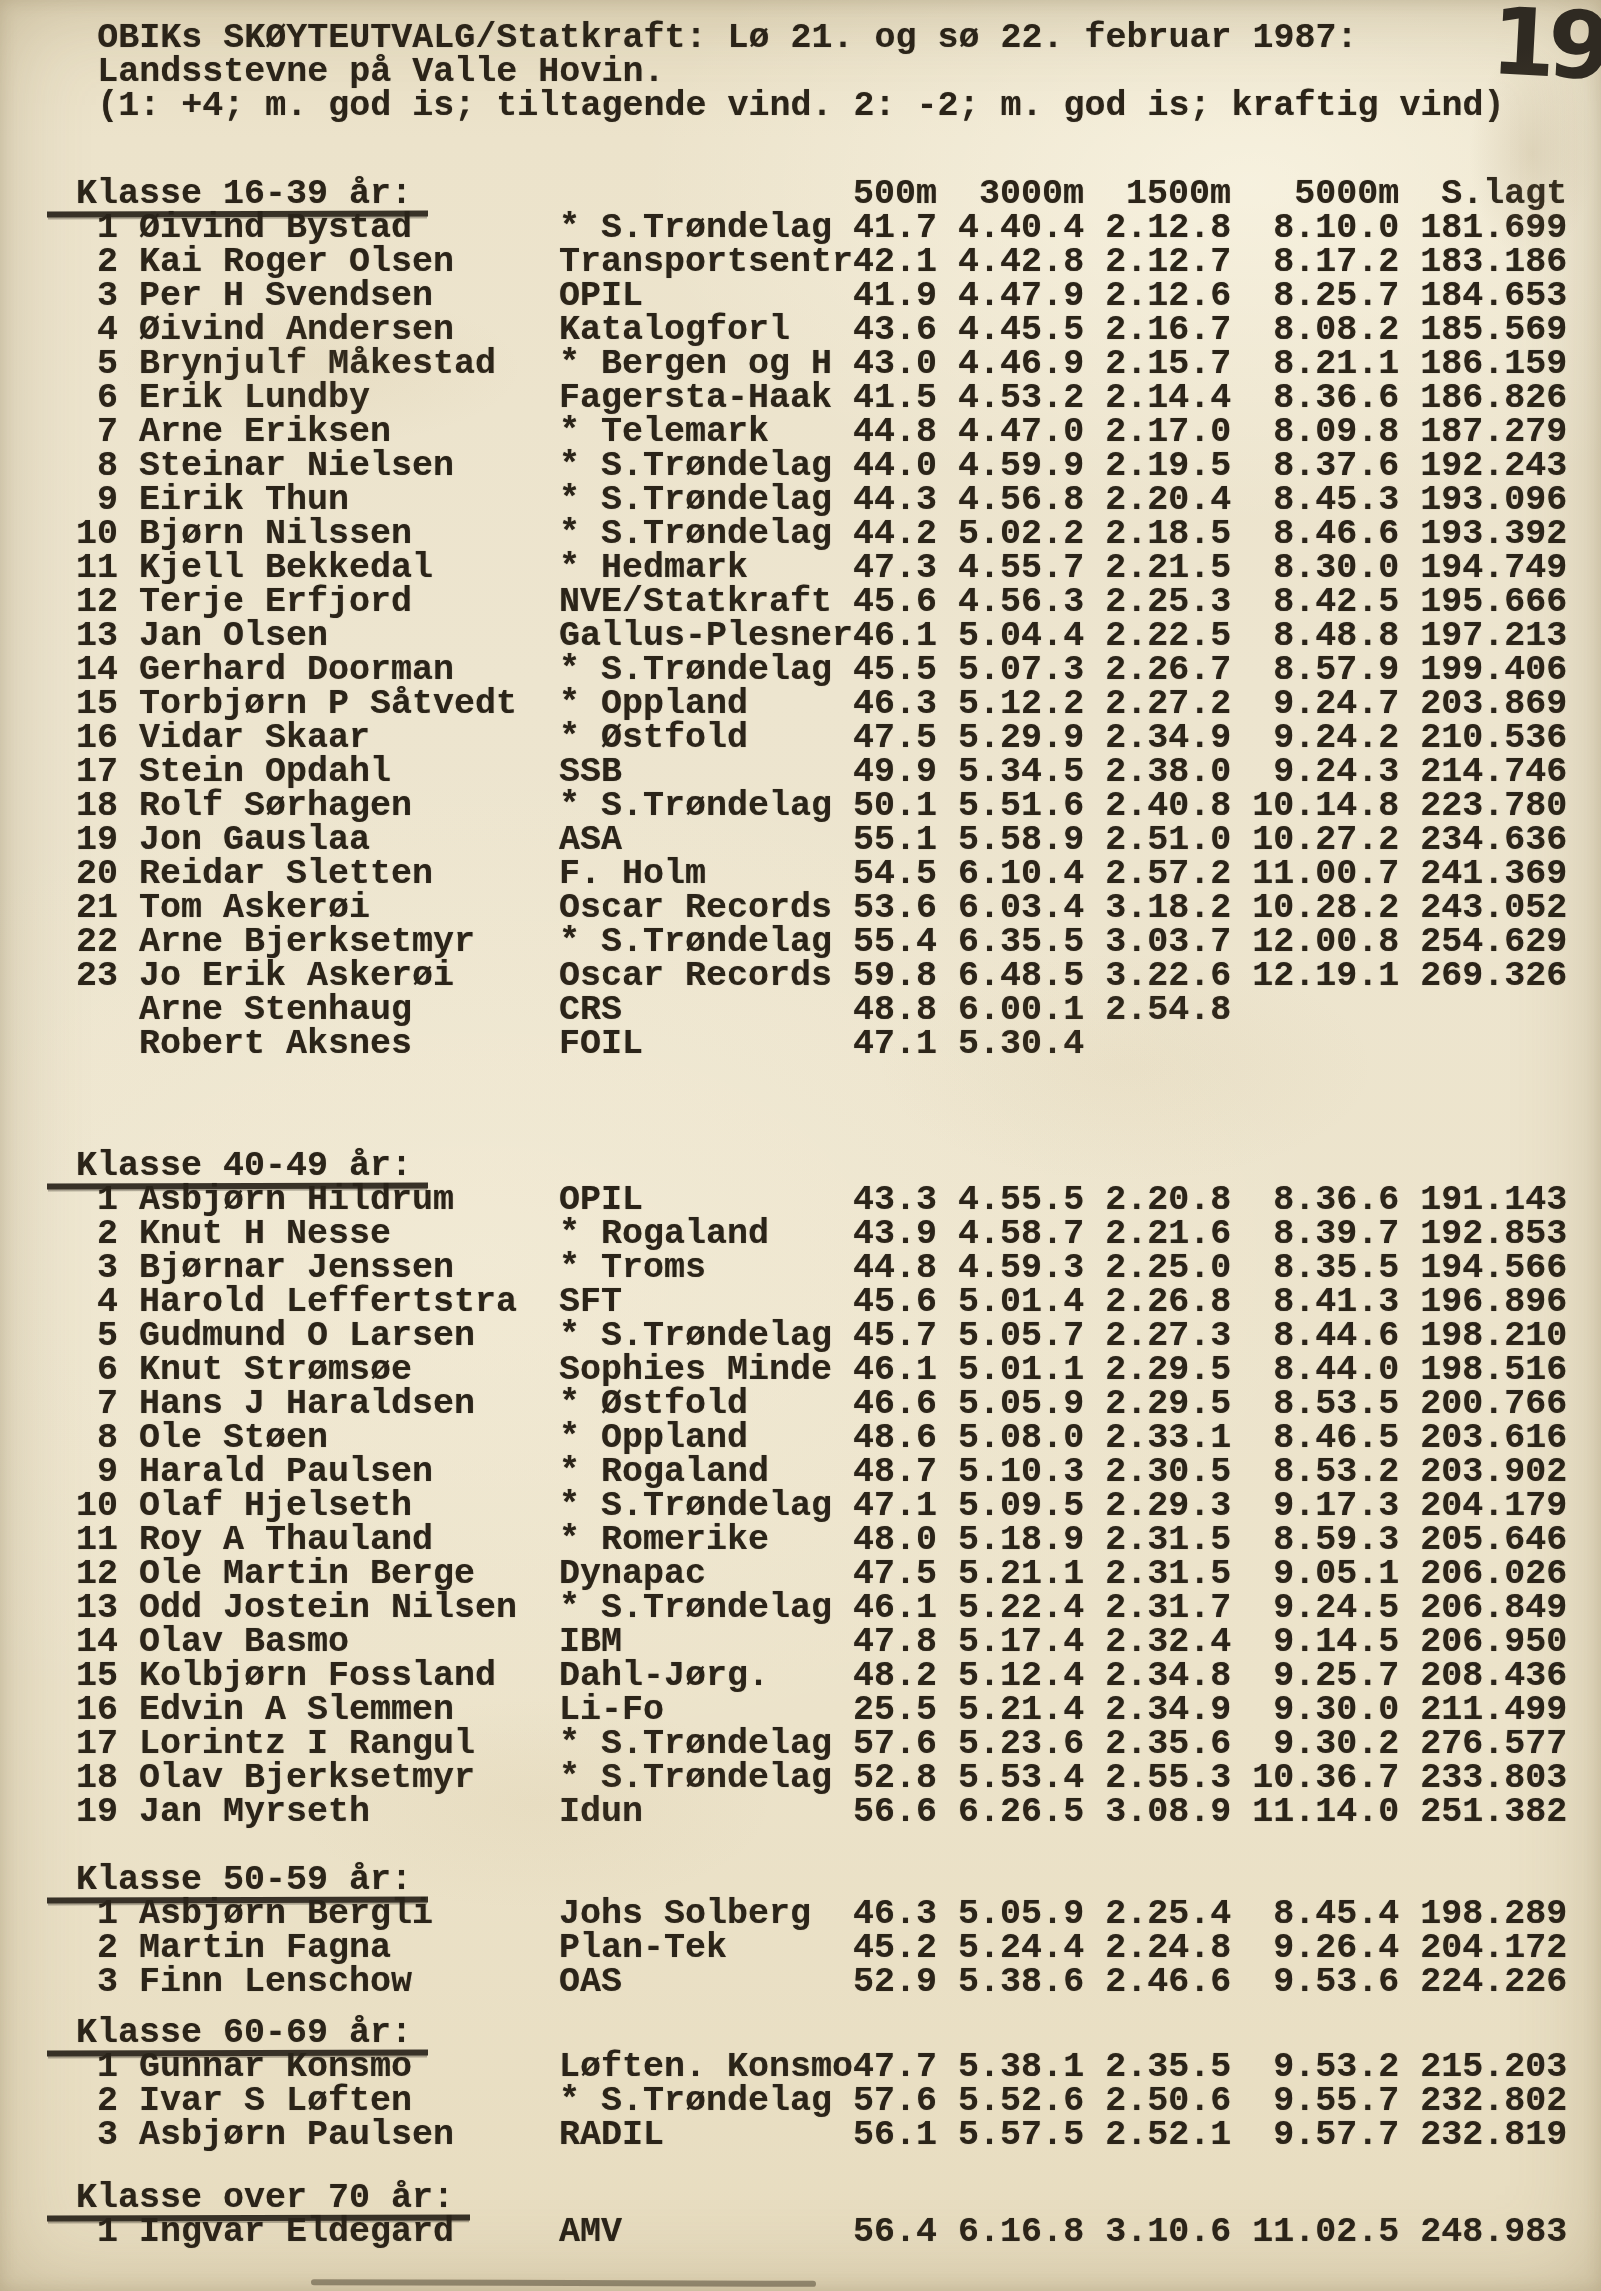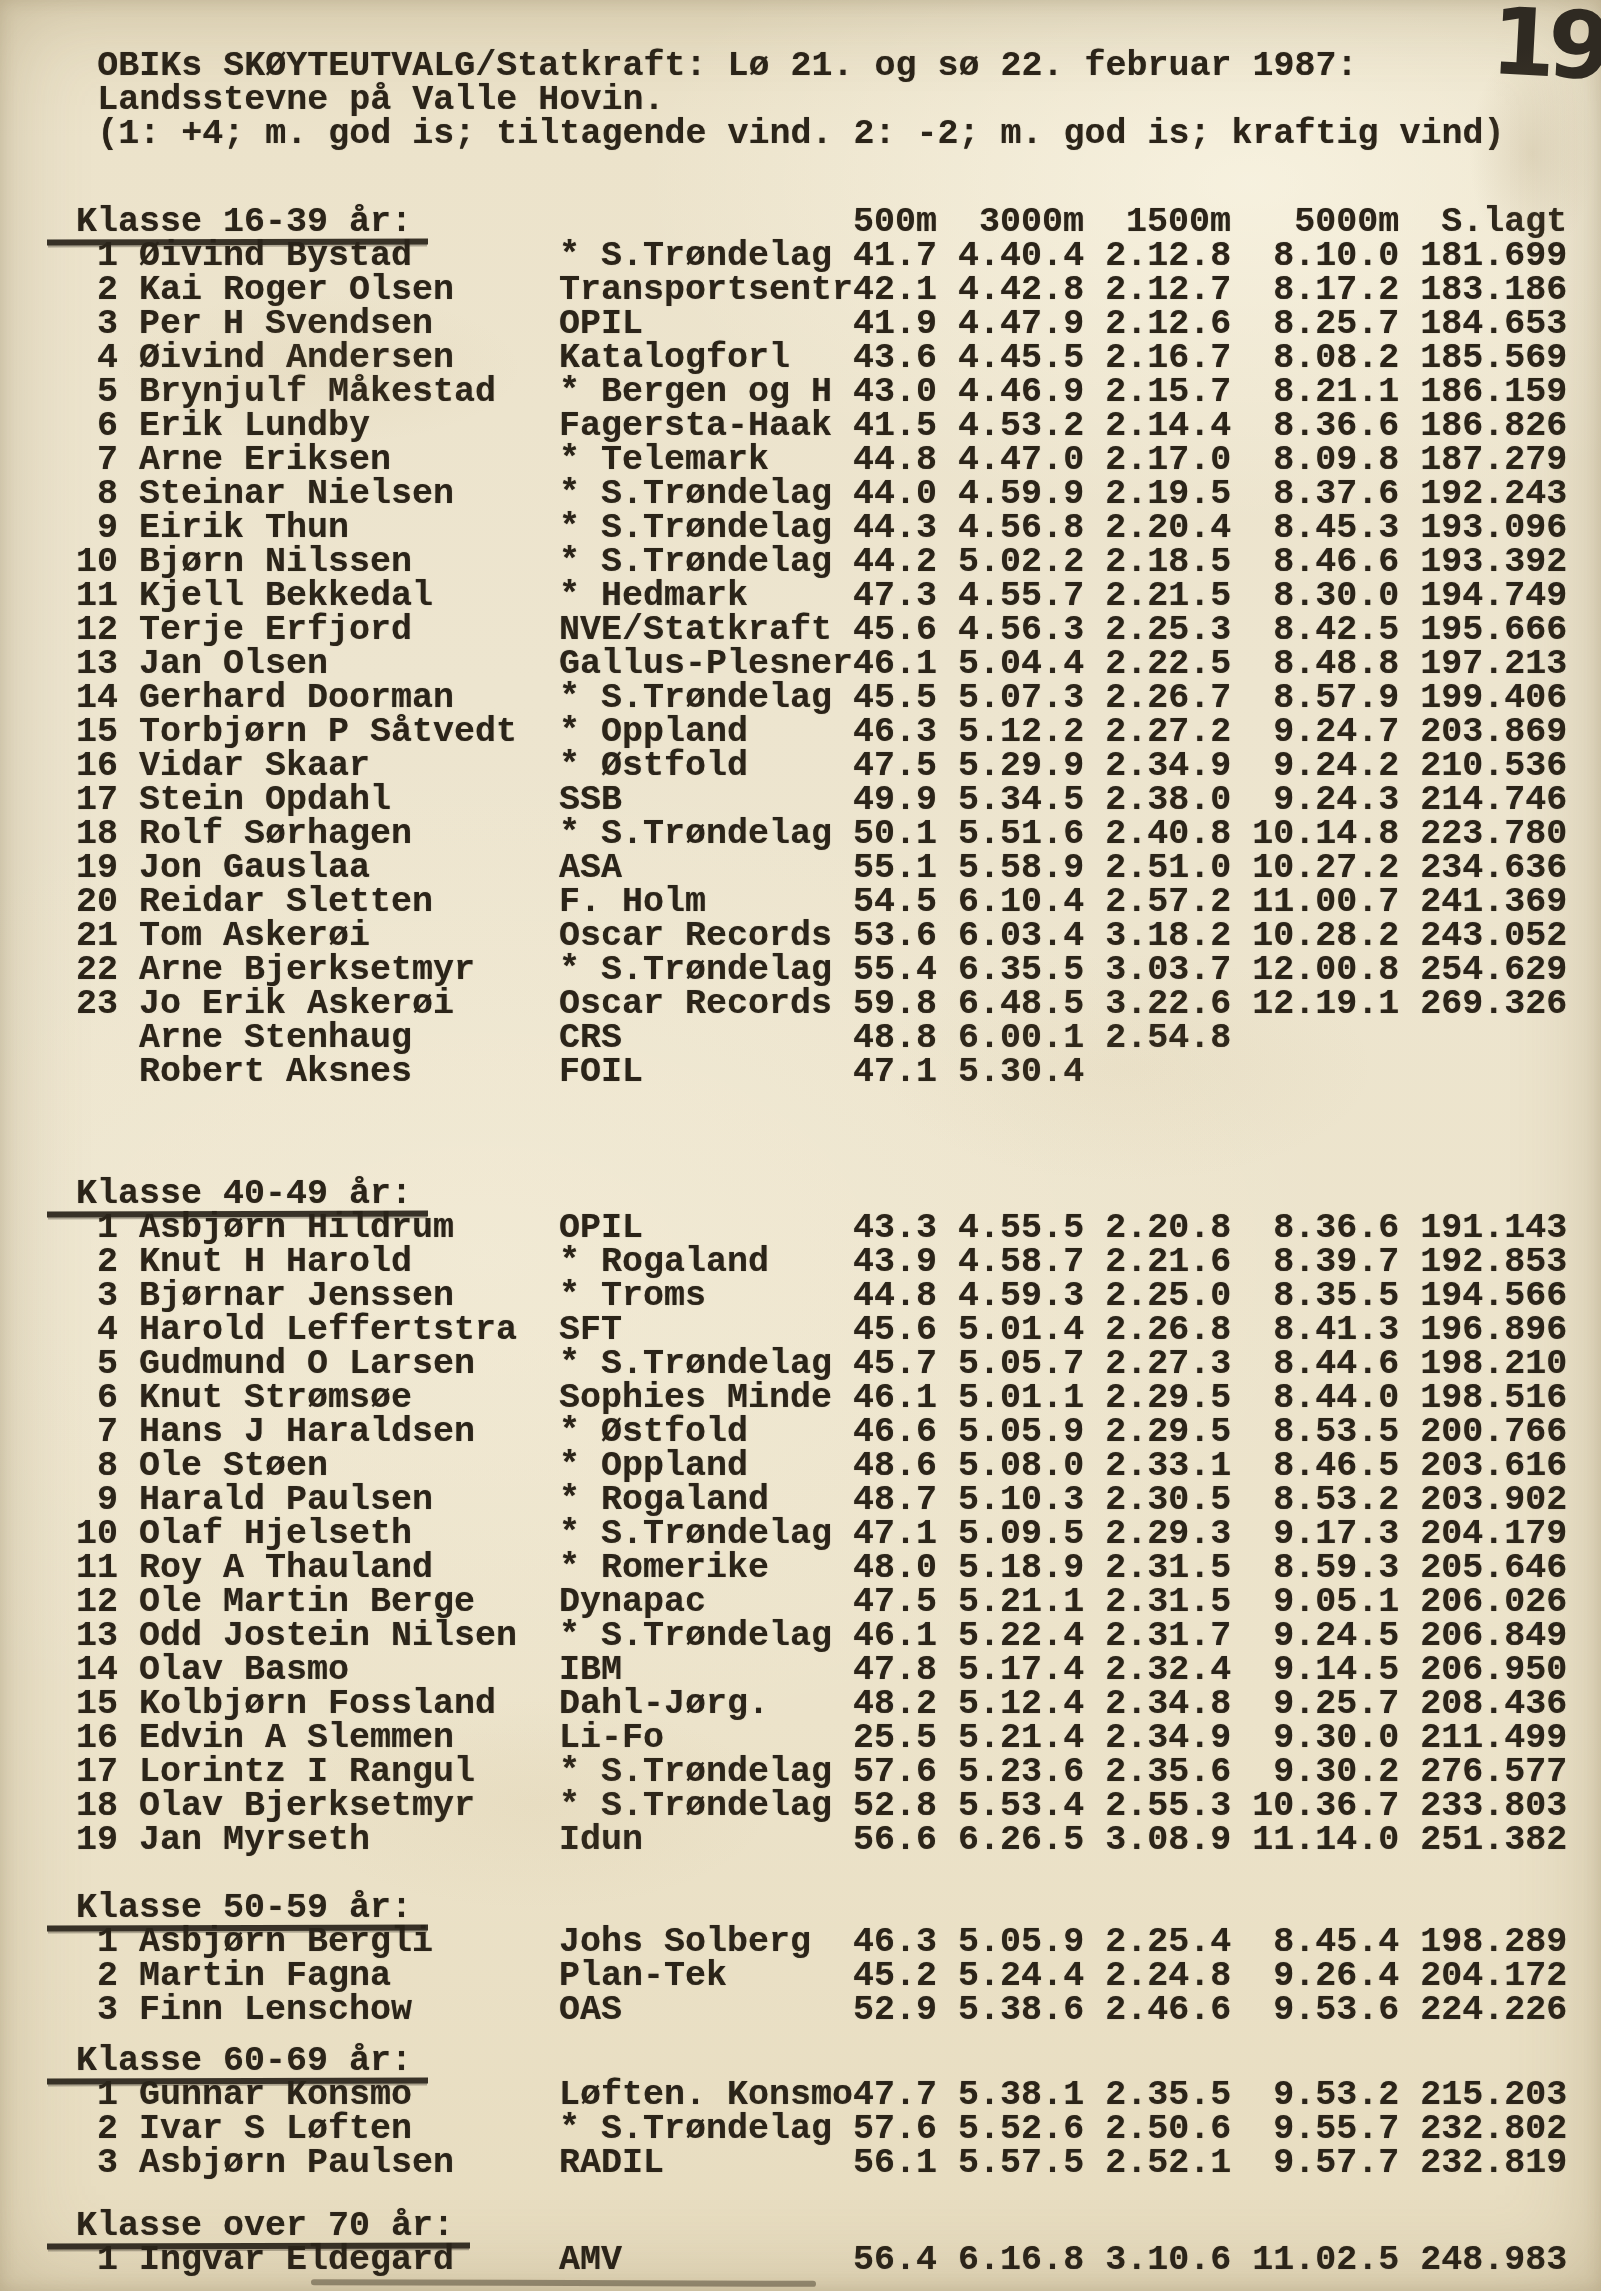--- a/index.html
+++ b/index.html
@@ -6,21 +6,21 @@
   body{
     width:1601px;height:2291px;position:relative;overflow:hidden;
     background:
       radial-gradient(ellipse 873px 485px at 78% 8%, rgba(255,252,238,.55), rgba(255,252,238,0) 70%),
       radial-gradient(ellipse 1164px 679px at 30% 55%, rgba(255,250,235,.25), rgba(255,250,235,0) 75%),
       linear-gradient(180deg,#e7ddc2 0%, #ece3cb 6%, #ede5cf 30%, #ece3ca 75%, #e7dcbf 100%);
     box-shadow: inset 0 0 87px rgba(120,98,55,.30), inset 0 0 17.5px rgba(90,70,40,.18);
     font-family:"Liberation Mono","DejaVu Sans Mono",monospace;
     font-weight:700;color:#2b2419;
   }
-  .content{padding:49px 0 0 76px;}
+  .content{padding:21px 0 0 76px;}
   .hblock{margin-left:21.3px;}
   .hline{font-size:35px;line-height:34px;white-space:pre;text-shadow:0 0 1px rgba(43,36,26,.45);}
   .row,.sec-head{
     display:grid;
     grid-template-columns:2ch 1ch 20ch 14ch 4ch 1ch 6ch 1ch 6ch 1ch 7ch 1ch 7ch;
     font-size:35px;line-height:34px;white-space:pre;
     text-shadow:0 0 1px rgba(43,36,26,.45);
   }
   .c-rank{grid-column:1;text-align:right;}
   .c-name{grid-column:3;}
@@ -383,21 +383,21 @@
     <span class="c-club">OPIL</span>
     <span class="c-500">43.3</span>
     <span class="c-3000">4.55.5</span>
     <span class="c-1500">2.20.8</span>
     <span class="c-5000">8.36.6</span>
     <span class="c-total">191.143</span>
   </div>
 
   <div class="row">
     <span class="c-rank">2</span>
-    <span class="c-name">Knut H Harold</span>
+    <span class="c-name">Knut H Nesse</span>
     <span class="c-club">* Rogaland</span>
     <span class="c-500">43.9</span>
     <span class="c-3000">4.58.7</span>
     <span class="c-1500">2.21.6</span>
     <span class="c-5000">8.39.7</span>
     <span class="c-total">192.853</span>
   </div>
 
   <div class="row">
     <span class="c-rank">3</span>

